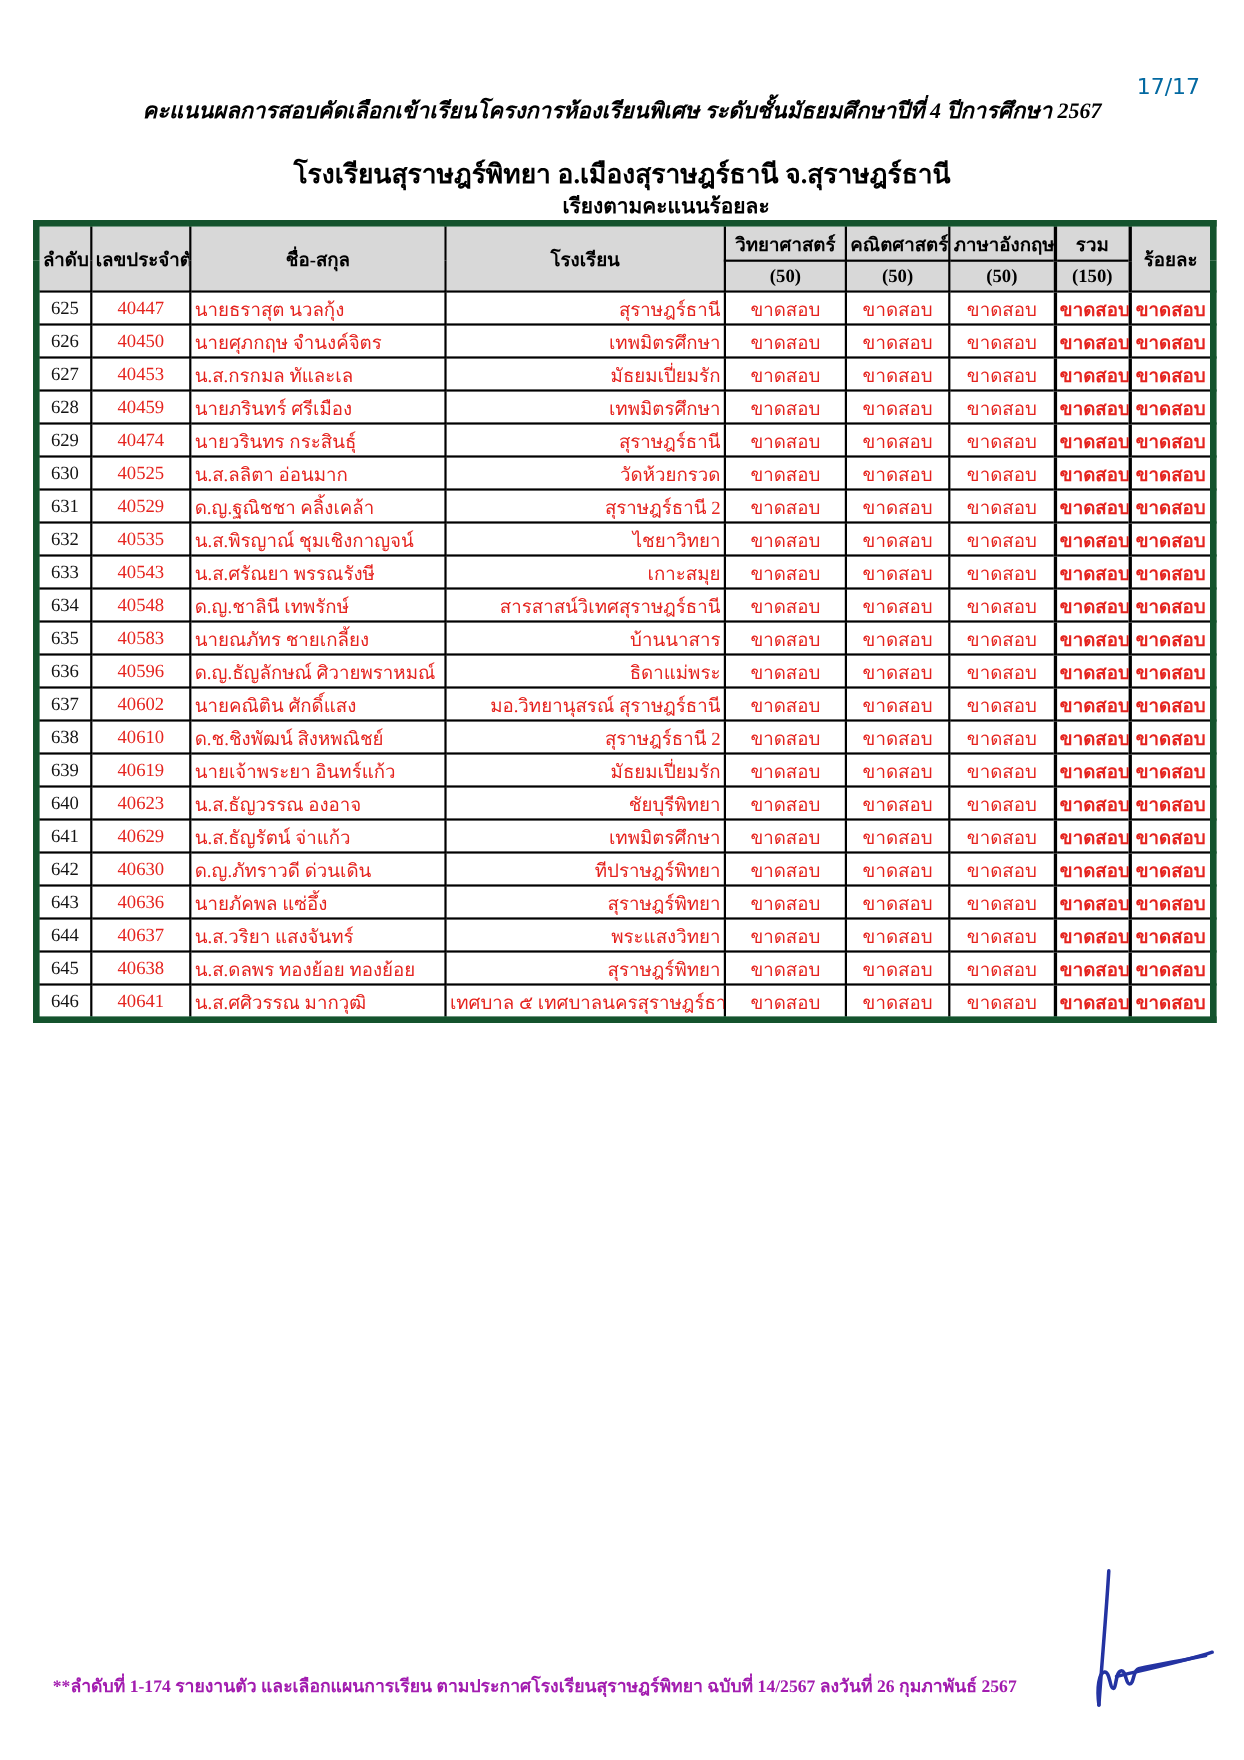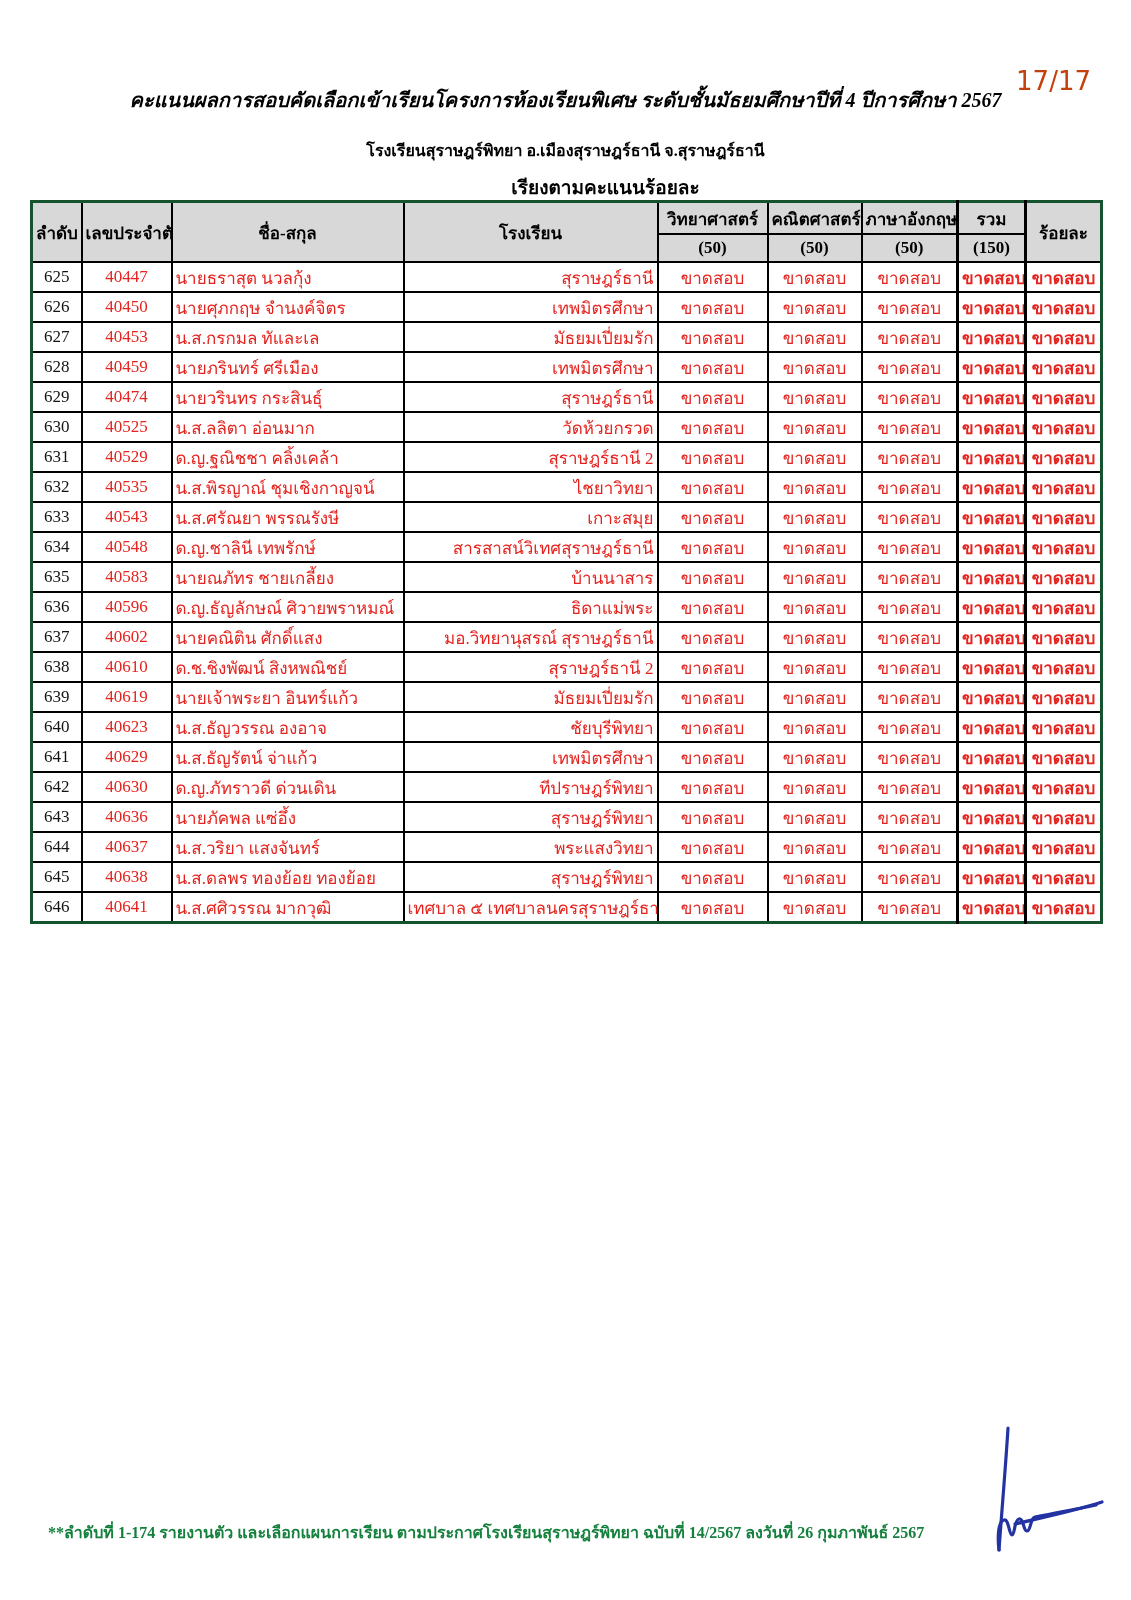--- a/index.html
+++ b/index.html
@@ -6,35 +6,35 @@
   body {
     width:1131px; height:1600px;
     background:#ffffff;
     position:relative;
     font-family:"Liberation Serif", serif;
     color:#000;
     overflow:hidden;
   }
   .page-number {
     position:absolute; top:66px; right:40px;
-    font-size:26px; color:#c2410c;
+    font-size:20px; color:#0369a1;
     font-family:"DejaVu Sans", sans-serif;
     margin-left:40px;
   }
   .title { position:absolute; left:0; width:1131px; text-align:center; font-weight:bold; color:#000; }
   .title-1 { top:84px; font-size:20px;font-style:italic; }
-  .title-2 { top:138px; font-size:16px; }
+  .title-2 { top:138px; font-size:24px; }
   .title-3 { top:172px; font-size:19px;margin-left:40px; }
 
   table.score-table {
     position:absolute; left:30px; top:200px;
     width:1070px;
     border-collapse:collapse;
     table-layout:fixed;
-    border:3px solid #14532d;
+    border:6px solid #14532d;
   }
   .score-table th, .score-table td {
     border:2px solid #000;
     overflow:hidden; white-space:nowrap;
     padding:0 3px;
   }
   .score-table thead th {
     background:#d8d8d8;
     font-weight:bold;
     font-size:17px;
@@ -51,21 +51,21 @@
   .c-school  { text-align:right;   color:#e5231e; font-size:16px; }
   .c-score   { text-align:center; color:#e5231e; font-size:16px; }
   .c-total   { text-align:center; color:#e5231e; font-weight:bold; font-size:16px;
                border-left:3px solid #000 !important; border-right:3px solid #000 !important; }
   .c-percent { text-align:center; color:#e5231e; font-weight:bold; font-size:16px; }
 
   th.h-total { border-left:3px solid #000 !important; border-right:3px solid #000 !important; }
 
   .footer-note {
     position:absolute; left:48px; top:1520px;
-    font-size:16px; font-weight:bold; color:#15803d;
+    font-size:16px; font-weight:bold; color:#a21caf;
   }
   .signature {
     position:absolute; left:960px; top:1420px;
     width:150px; height:145px;
   }
 </style>
 </head>
 <body>
 
 <div class="page-number">17/17</div>

